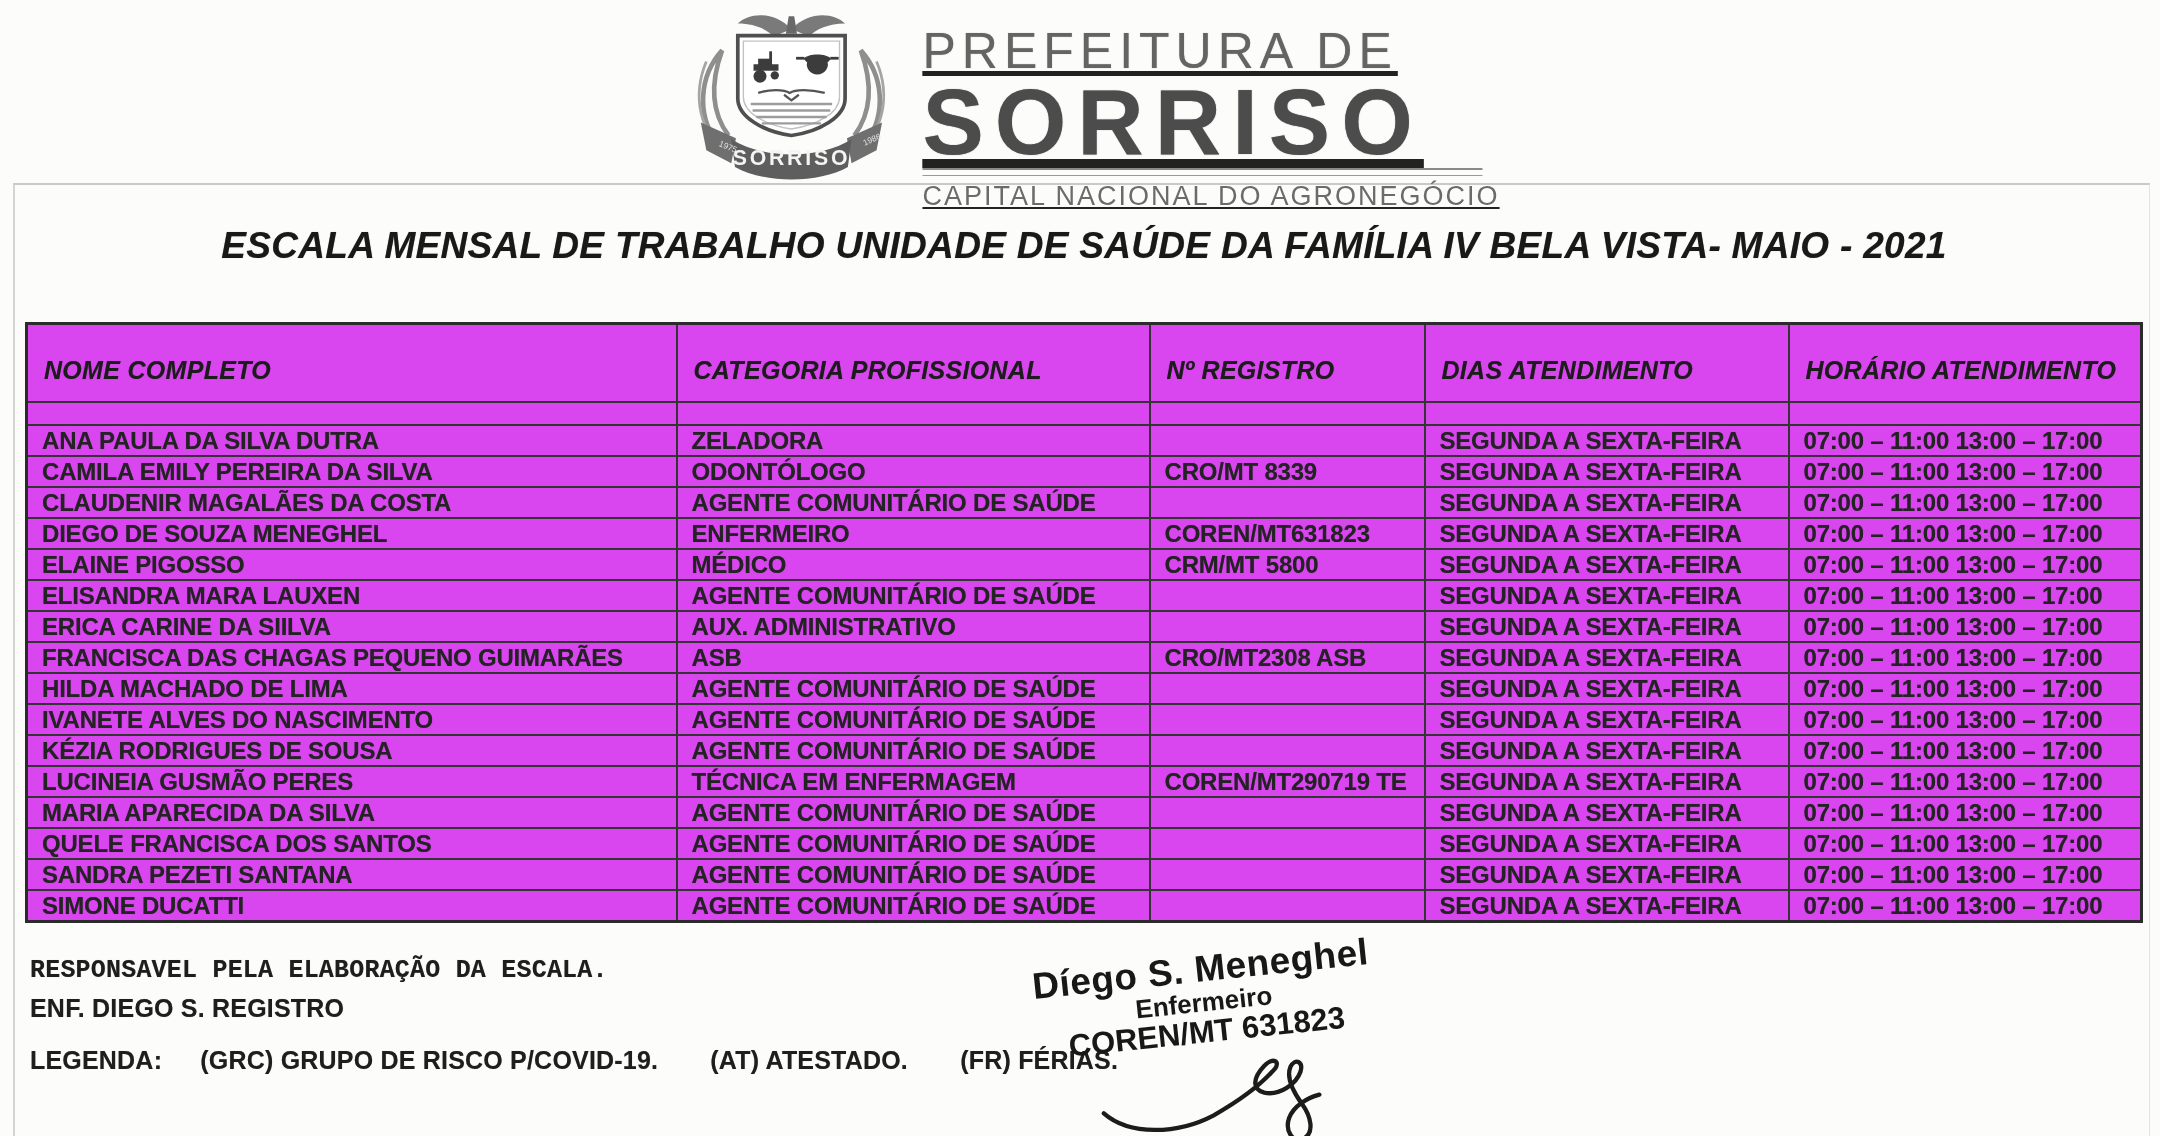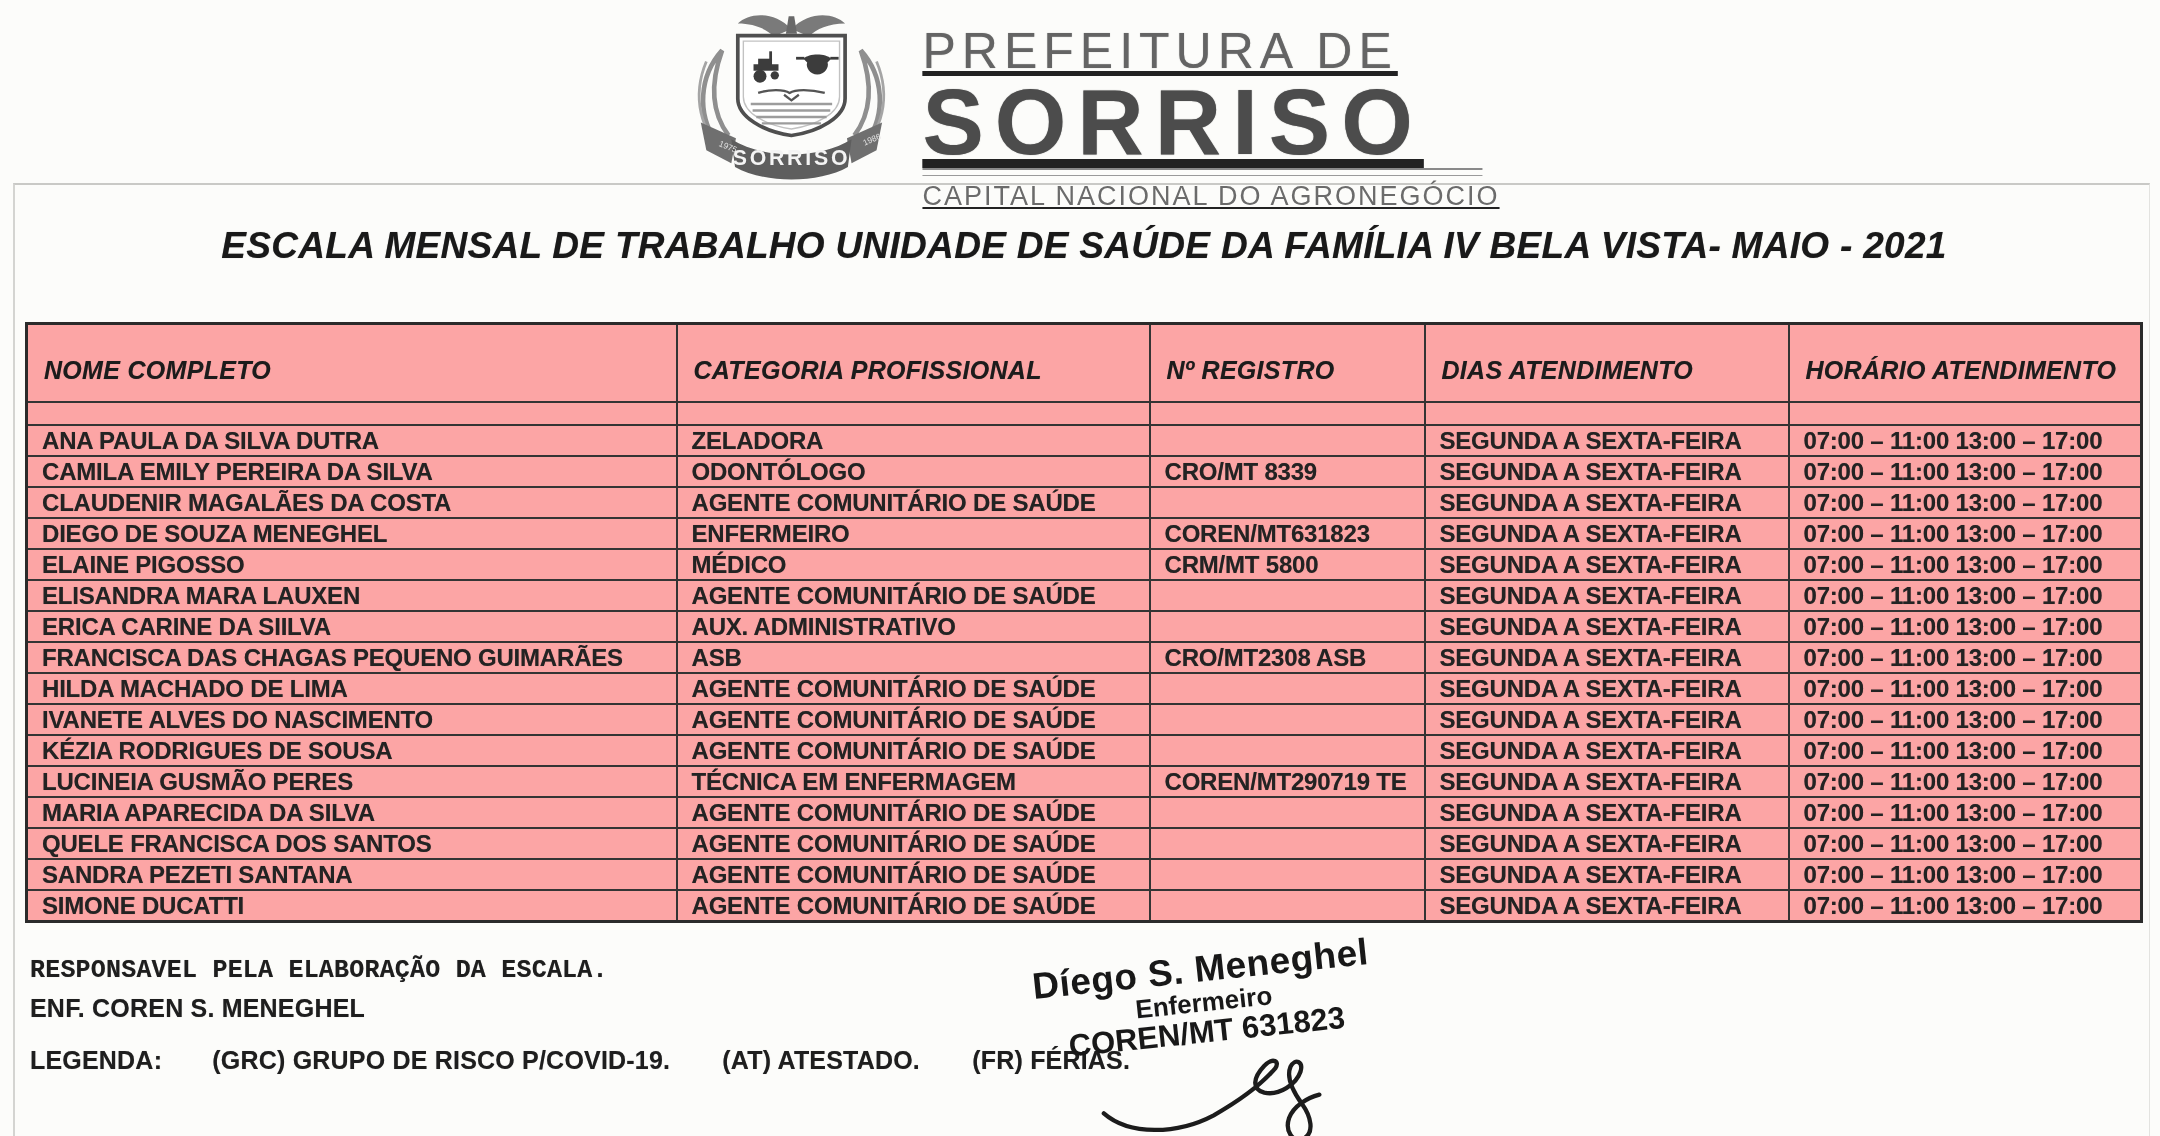--- a/index.html
+++ b/index.html
@@ -47,21 +47,21 @@
     text-align:center;font-size:37px;font-weight:bold;color:#191919;
     letter-spacing:0.3px;margin:4px;
     text-shadow:0 0 0.8px rgba(0,0,0,.45);
     font-style:italic;
   }
 
   
   table.escala{
     position:absolute;left:25px;top:322px;width:2115px;
     border-collapse:collapse;table-layout:fixed;
-    background:#fca5a5;
+    background:#d946ef;
   }
   table.escala th, table.escala td{
     border:2px solid #343434;
     white-space:pre;overflow:hidden;
     text-shadow:0 0 0.7px rgba(0,0,0,.4);
   }
   table.escala{border:3px solid #2b2b2b;}
   tr.hdr th{
     height:62px;font-size:25px;font-style:italic;font-weight:bold;color:#1c1c1c;
     text-align:left;vertical-align:middle;padding:14px 6px 0 16px;letter-spacing:0.3px;
@@ -74,21 +74,21 @@
   td.c-nome{padding-left:17px;}
 
   
   .foot-line{position:absolute;left:30px;font-size:25px;font-weight:600;color:#1e1e1e;
     letter-spacing:0.2px;text-shadow:0 0 0.7px rgba(0,0,0,.4);}
   .foot-1{top:956px;font-family:Liberation Mono, monospace;}
   .foot-2{top:994px;}
   .foot-3{top:1046px;}
   .legend-item{margin-right:14px;margin-left:31px;}
   .legend-code{font-weight:bold;}
-  .legend-label{margin-right:12px;}
+  .legend-label{margin-right:0;}
 
   
   .stamp{
     position:absolute;left:985px;top:950px;width:450px;
     transform:rotate(-6deg);
     text-align:center;color:#181818;
   }
   .stamp-name{font-size:37px;font-weight:bold;letter-spacing:0.5px;line-height:1.0;}
   .stamp-role{font-size:26px;font-weight:bold;line-height:1.05;margin-top:2px;}
   .stamp-reg{font-size:31px;font-weight:bold;line-height:1.05;}
@@ -290,21 +290,21 @@
           <td class="c-nome">SIMONE DUCATTI</td>
           <td>AGENTE COMUNITÁRIO DE SAÚDE</td>
           <td></td>
           <td>SEGUNDA A SEXTA-FEIRA</td>
           <td>07:00 – 11:00 13:00 – 17:00</td>
         </tr>
   </tbody>
     </table>
 
   <div class="foot-line foot-1">RESPONSAVEL PELA ELABORAÇÃO DA ESCALA.</div>
-  <div class="foot-line foot-2">ENF. COREN S. MENEGHEL</div>
+  <div class="foot-line foot-2">ENF. DIEGO S. REGISTRO</div>
   <div class="foot-line foot-3">
     <span class="legend-label">LEGENDA:</span>
     <span class="legend-item"><span class="legend-code">(GRC)</span> <span>GRUPO DE RISCO P/COVID-19.</span></span>
     <span class="legend-item"><span class="legend-code">(AT)</span> <span>ATESTADO.</span></span>
     <span class="legend-item"><span class="legend-code">(FR)</span> <span>FÉRIAS.</span></span>
   </div>
 
   <div class="stamp">
     <div class="stamp-name">Díego S. Meneghel</div>
     <div class="stamp-role">Enfermeiro</div>

